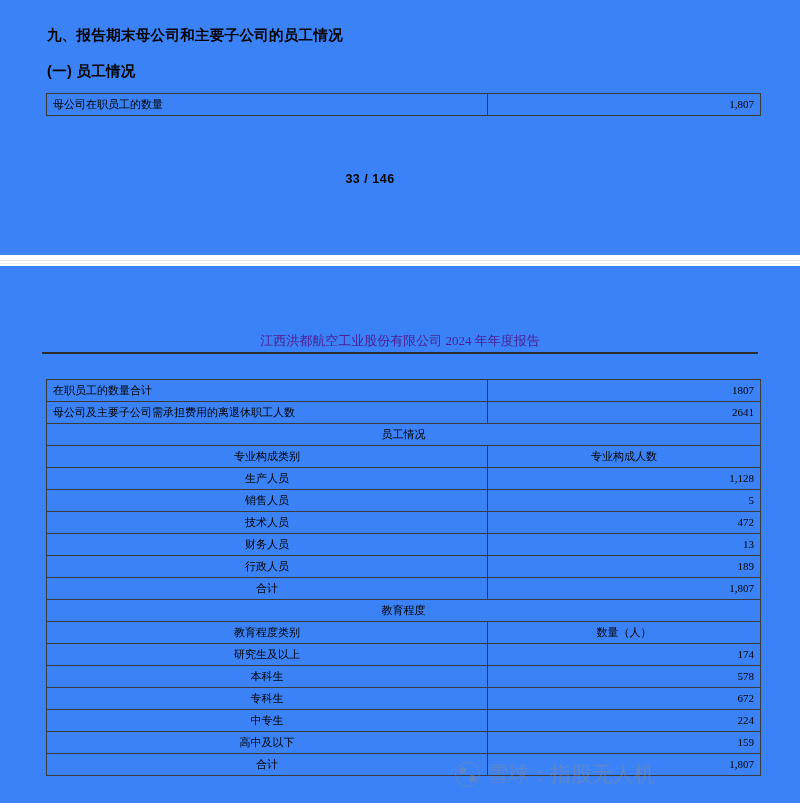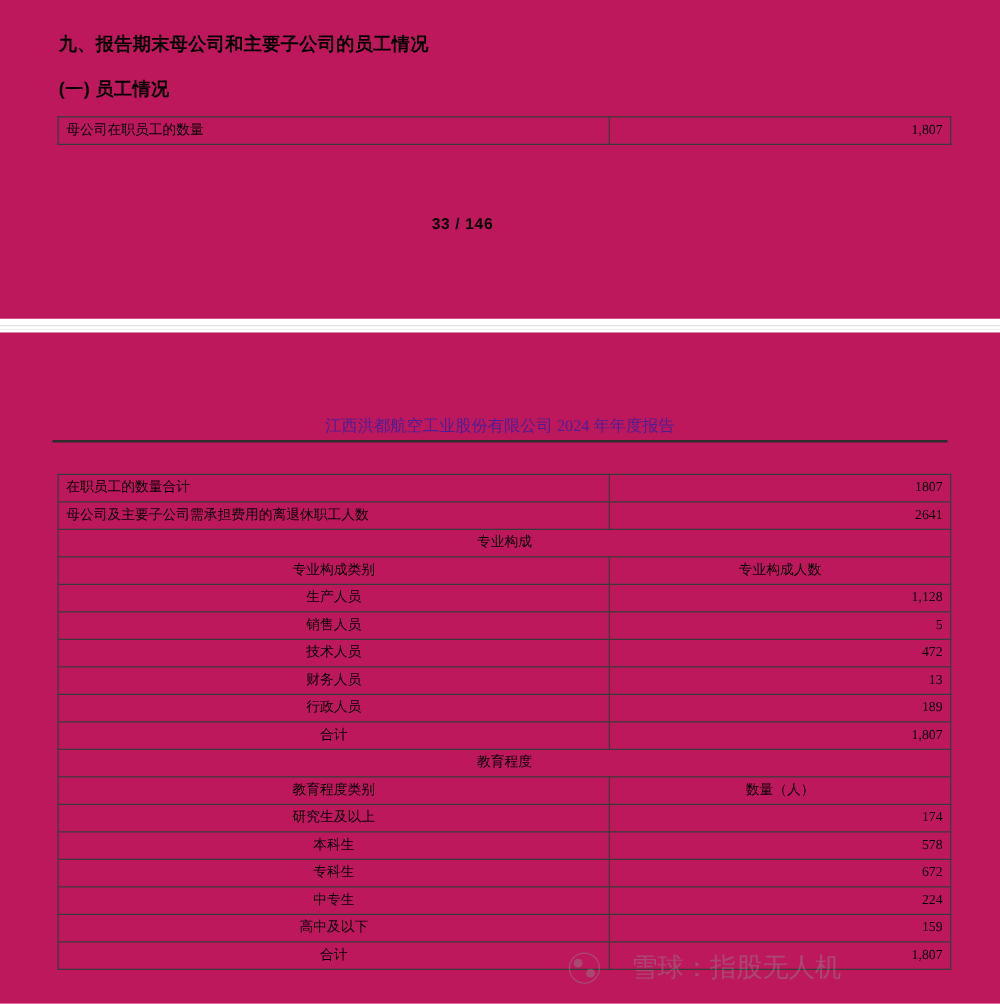--- a/index.html
+++ b/index.html
@@ -14,21 +14,21 @@
     font-family: "Liberation Serif", "DejaVu Serif", serif;
     color: #000000;
     overflow: hidden;
   }
 
   
   .page {
     position: absolute;
     left: 0;
     width: 800px;
-    background: #be185d;
+    background: #3b82f6;
   }
   #page-one { top: 0; height: 262px; }
   #page-two { top: 266px; height: 537px; }
 
   .page-gap {
     position: absolute;
     left: 0;
     top: 255px;
     width: 800px;
     height: 11px;
@@ -120,21 +120,21 @@
     background: #2d2d2d;
   }
 
   
   .watermark {
     position: absolute;
     left: 455px;
     top: 760px;
     display: flex;
     align-items: center;
-    gap: 25px;
+    gap: 7px;
     opacity: .42;
     pointer-events: none;
   }
   .watermark-logo {
     width: 23px;
     height: 23px;
     border: 1.6px solid #8d8d8d;
     border-radius: 50%;
     position: relative;
     flex: none;
@@ -202,21 +202,21 @@
     <tr>
       <td class="label-left">在职员工的数量合计</td>
       <td class="value-right">1807</td>
     </tr>
     <tr>
       <td class="label-left">母公司及主要子公司需承担费用的离退休职工人数</td>
       <td class="value-right">2641</td>
     </tr>
 
     <tr>
-      <td class="span-center" colspan="2">专业构成</td>
+      <td class="span-center" colspan="2">员工情况</td>
     </tr>
     <tr>
       <td class="label-center">专业构成类别</td>
       <td class="label-center">专业构成人数</td>
     </tr>
     <tr>
       <td class="label-center">生产人员</td>
       <td class="value-right">1,128</td>
     </tr>
     <tr>

